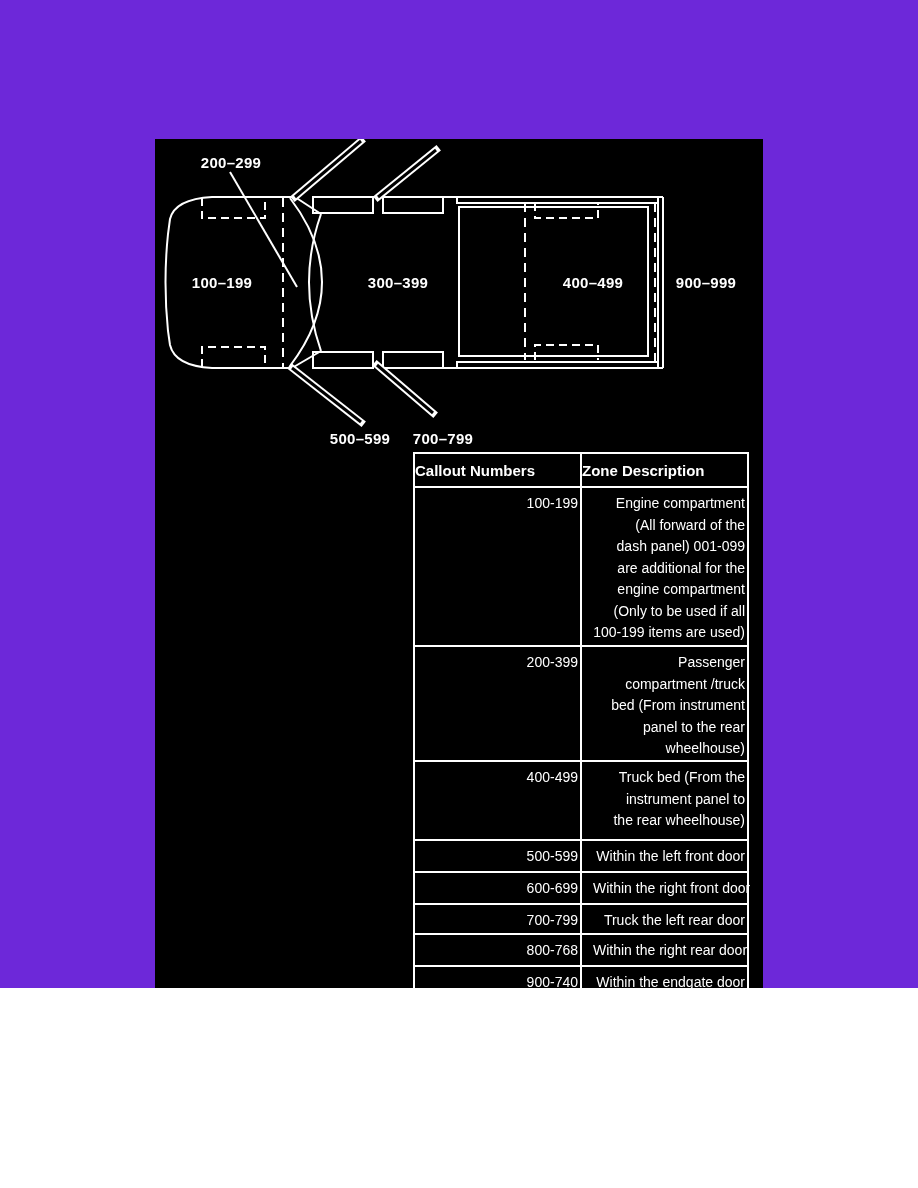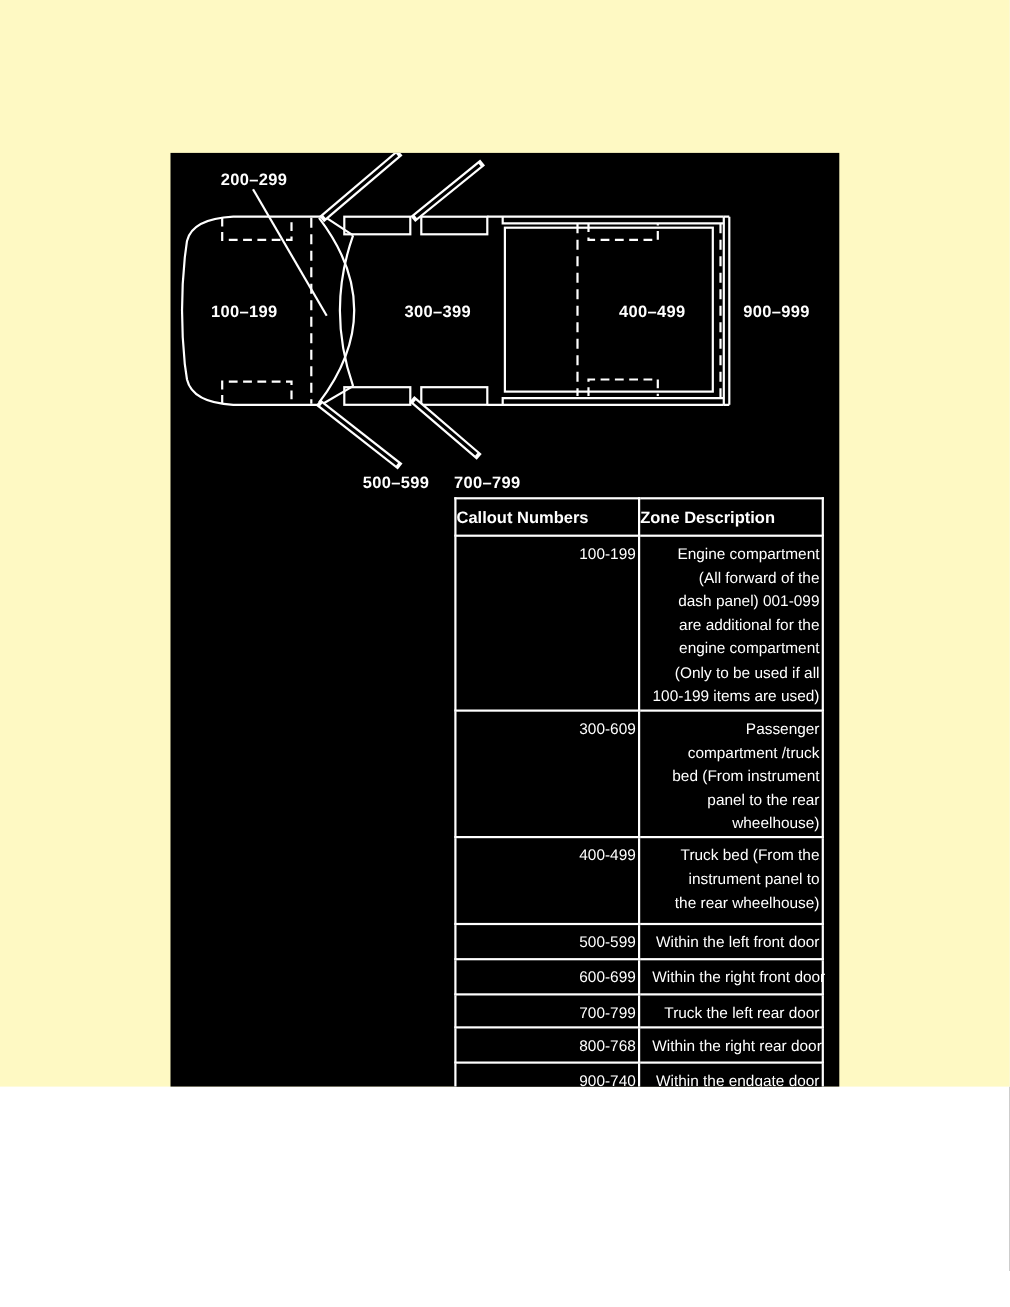--- a/index.html
+++ b/index.html
@@ -1,17 +1,17 @@
 <!DOCTYPE html>
 <html><head>
 <meta charset="utf-8">
 <style>
   html,body { margin:0; padding:0; background:#fff; }
   .page {
-    position:relative; width:918px; height:988px; background:#fef9c3;
+    position:relative; width:918px; height:988px; background:#6d28d9;
     font-family:"Liberation Sans", sans-serif; overflow:hidden;
   }
   .panel {
     position:absolute; left:155px; top:139px; width:608px; height:919px;
     background:#000000;
   }
   .diagram-svg { position:absolute; left:0; top:0; width:608px; height:919px; }
 
   .zone-table {
     position:absolute; left:258px; top:313px;
@@ -126,21 +126,21 @@
         <td>100-199</td>
         <td>Engine compartment
 (All forward of the
 dash panel) 001-099
 are additional for the
 engine compartment
 (Only to be used if all
 100-199 items are used)</td>
       </tr>
       <tr style="height:115px;">
-        <td>300-609</td>
+        <td>200-399</td>
         <td>Passenger
 compartment /truck
 bed (From instrument
 panel to the rear
 wheelhouse)</td>
       </tr>
       <tr style="height:79px;">
         <td>400-499</td>
         <td>Truck bed (From the
 instrument panel to

